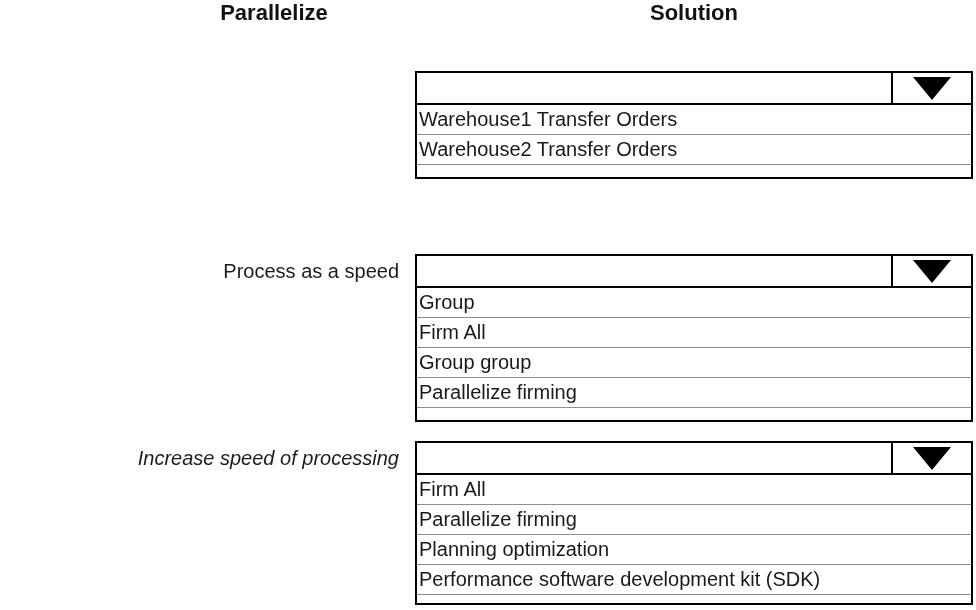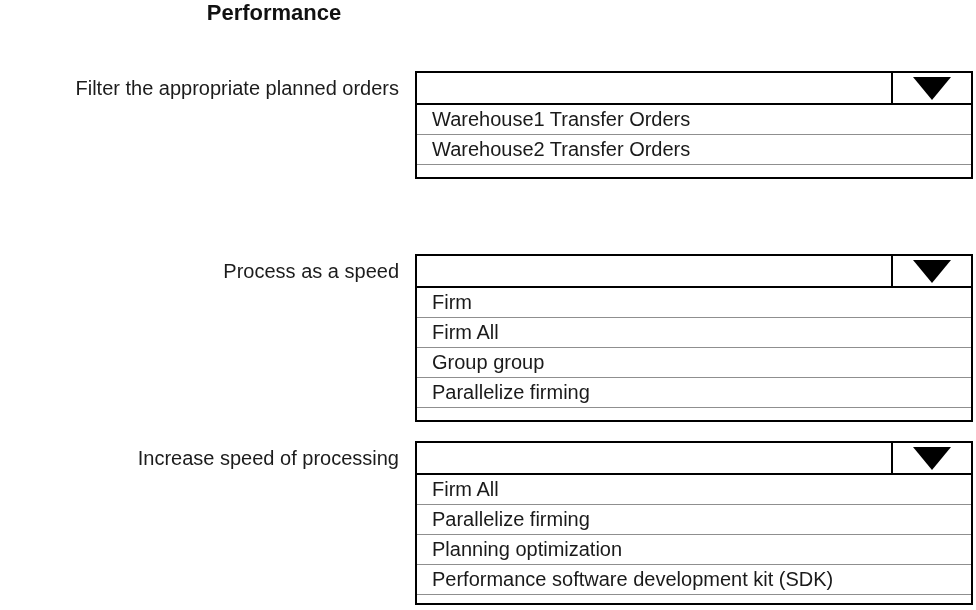--- a/index.html
+++ b/index.html
@@ -82,44 +82,44 @@
     border-top: none;
     background: #ffffff;
     padding-bottom: 12px;
   }
   .option-list.short { padding-bottom: 8px; }
   .option-row {
     box-sizing: border-box;
     height: 30px;
     line-height: 28px;
     border-bottom: 1px solid #8f8f8f;
-    padding-left: 15px;
+    padding-left: 2px;
     font-size: 20px;
     color: #1a1a1a;
     white-space: nowrap;
     overflow: hidden;
     cursor: default;
   }
 
   
   #label-0 { top: 71px; }
   #combo-0 { top: 71px; }
   #label-1 { top: 254px; }
   #combo-1 { top: 254px; }
-  #label-2 { top: 441px; }
+  #label-2 { top: 441px; font-style: italic; }
   #combo-2 { top: 441px; }
 </style>
 </head>
 <body>
 
 <div id="canvas">
 
-  <div id="hdr-requirement" class="col-header">Performance</div>
+  <div id="hdr-requirement" class="col-header">Parallelize</div>
+  <div id="hdr-solution" class="col-header">Solution</div>
 
-  <div id="label-0" class="req-label">Filter the appropriate planned orders</div>
   <div id="combo-0" class="combo">
     <div class="combo-box">
       <div class="combo-value"></div>
       <div class="combo-btn">
         <span class="tri-icon">
           <svg width="40" height="25" viewBox="0 0 40 25">
               <polygon points="1,1 39,1 20,24" fill="#000000"></polygon>
             </svg>
         </span>
       </div>
@@ -136,21 +136,21 @@
       <div class="combo-value"></div>
       <div class="combo-btn">
         <span class="tri-icon">
           <svg width="40" height="25" viewBox="0 0 40 25">
               <polygon points="1,1 39,1 20,24" fill="#000000"></polygon>
             </svg>
         </span>
       </div>
     </div>
     <div class="option-list">
-      <div class="option-row">Firm</div>
+      <div class="option-row">Group</div>
       <div class="option-row">Firm All</div>
       <div class="option-row">Group group</div>
       <div class="option-row">Parallelize firming</div>
     </div>
   </div>
 
   <div id="label-2" class="req-label">Increase speed of processing</div>
   <div id="combo-2" class="combo">
     <div class="combo-box">
       <div class="combo-value"></div>

